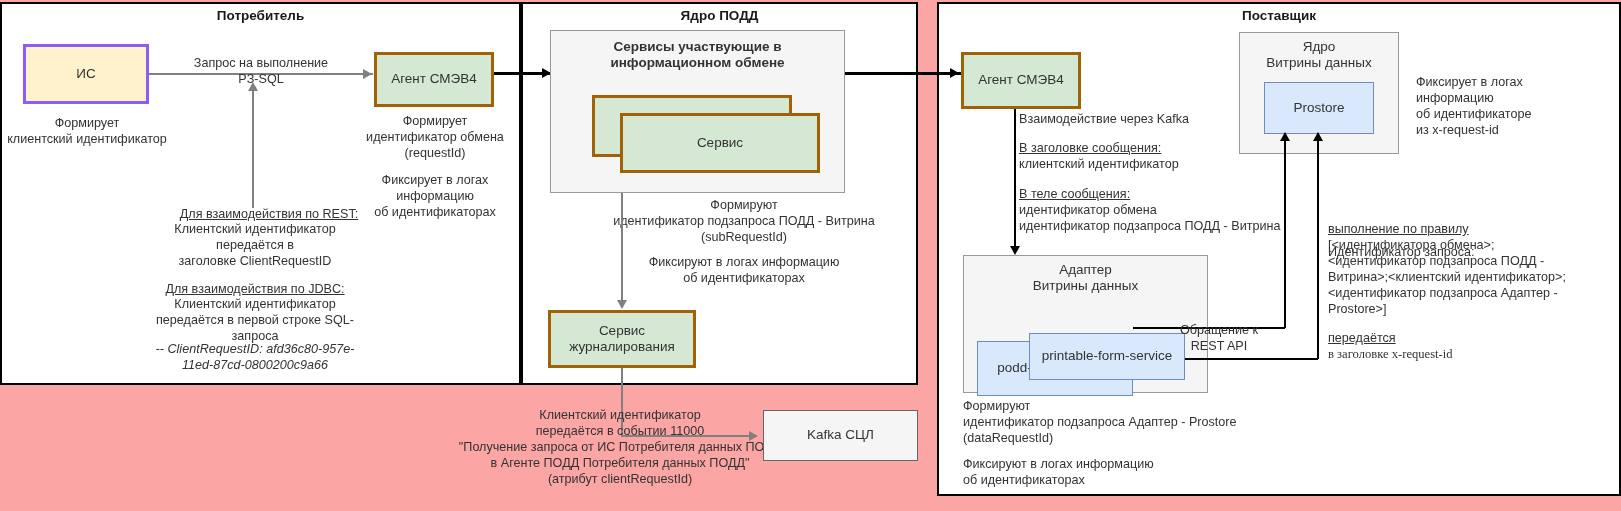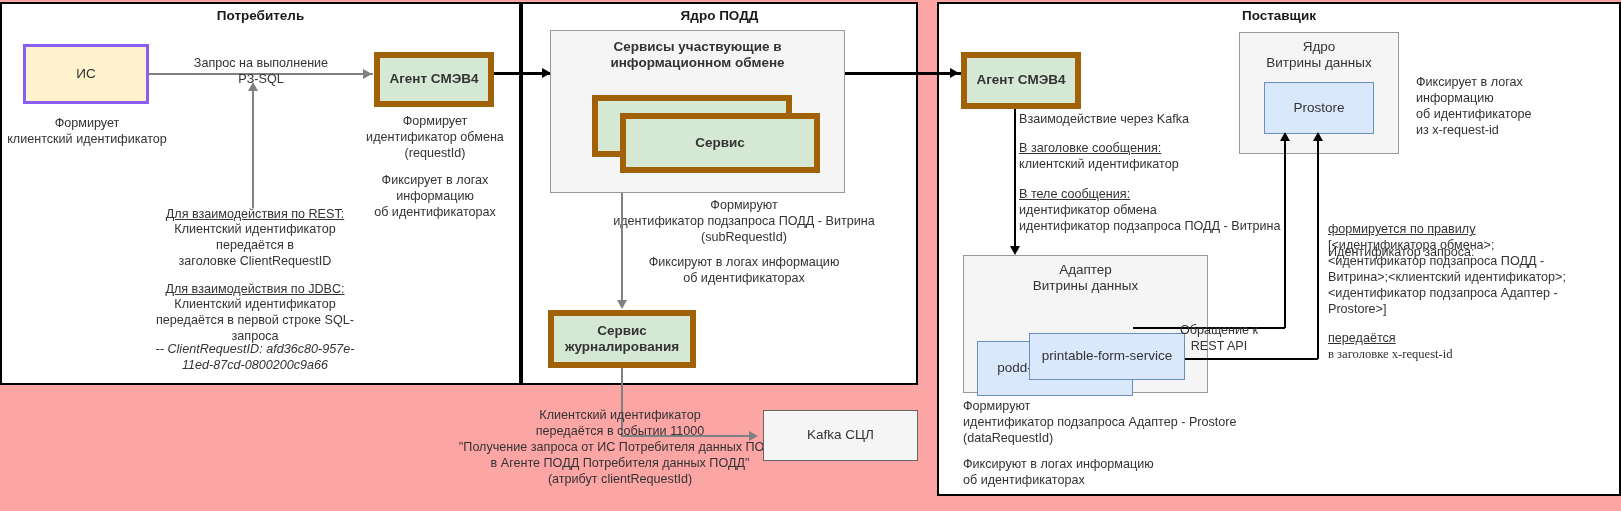--- a/index.html
+++ b/index.html
@@ -7,21 +7,21 @@
   #stage{position:relative;width:1621px;height:511px;background:#fca5a5;overflow:hidden;padding-left:24px;}
 
   
   .panel{position:absolute;border:2px solid #000000;background:#ffffff;box-sizing:border-box;}
   .panel-title{position:absolute;font-weight:bold;font-size:13.5px;color:#1a1a1a;text-align:center;
                white-space:nowrap;}
 
   
   .node{position:absolute;box-sizing:border-box;display:flex;align-items:center;justify-content:center;
         text-align:center;font-size:13.5px;color:#333333;line-height:1.2;}
-  .node.green{background:#d5e8d4;border:6px solid #a16207;font-weight:bold;}
+  .node.green{background:#d5e8d4;border:3px solid #a16207;}
   .node.yellow{background:#fff2cc;border:3px solid #8b5cf6;}
   .node.blue{background:#dae8fc;border:1px solid #6c8ebf;}
   .node.greyish{background:#f5f5f5;border:1px solid #666666;}
 
   .group-box{position:absolute;box-sizing:border-box;background:#f5f5f5;border:1px solid #999999;}
   .group-title{position:absolute;text-align:center;font-size:13.5px;color:#333333;line-height:1.22;}
   .group-title.bold{font-weight:bold;}
 
   
   .txt{position:absolute;font-size:12.6px;color:#333333;line-height:1.28;white-space:pre-line;}
@@ -66,21 +66,21 @@
   <div class="txt c" style="left:364px;top:113px;width:142px;">Формирует
 идентификатор обмена
 (requestId)</div>
   <div class="txt c" style="left:364px;top:172px;width:142px;">Фиксирует в логах
 информацию
 об идентификаторах</div>
 
   <div class="ln grey" style="left:252px;top:84px;width:1.5px;height:124px;"></div>
   <div class="arw up grey" style="left:248px;top:82px;"></div>
 
-  <div class="txt c u" style="left:146px;top:206px;width:218px;">Для взаимодействия по REST:</div>
+  <div class="txt c u" style="left:160px;top:206px;width:218px;">Для взаимодействия по REST:</div>
   <div class="txt c" style="left:146px;top:221px;width:218px;">Клиентский идентификатор
 передаётся в
 заголовке ClientRequestID</div>
 
   <div class="txt c u" style="left:146px;top:281px;width:218px;">Для взаимодействия по JDBC:</div>
   <div class="txt c" style="left:146px;top:296px;width:218px;">Клиентский идентификатор
 передаётся в первой строке SQL-
 запроса</div>
   <div class="txt c it" style="left:140px;top:341px;width:230px;">-- ClientRequestID: afd36c80-957e-
 11ed-87cd-0800200c9a66</div>
@@ -180,21 +180,21 @@
   <div class="txt c" style="left:1171px;top:322px;width:96px;">Обращение к
 REST API</div>
 
   <div class="txt l" style="left:963px;top:398px;width:340px;">Формируют
 идентификатор подзапроса Адаптер - Prostore
 (dataRequestId)</div>
   <div class="txt l" style="left:963px;top:456px;width:340px;">Фиксируют в логах информацию
 об идентификаторах</div>
 
   <div class="txt l" style="left:1328px;top:200px;width:290px;margin-top:44px;">Идентификатор запроса:</div>
-  <div class="txt l u" style="left:1328px;top:221px;width:290px;">формируется по правилу</div>
+  <div class="txt l u" style="left:1328px;top:221px;width:290px;">выполнение по правилу</div>
   <div class="txt l" style="left:1328px;top:237px;width:292px;">[&lt;идентификатора обмена&gt;;
 &lt;идентификатор подзапроса ПОДД -
 Витрина&gt;;&lt;клиентский идентификатор&gt;;
 &lt;идентификатор подзапроса Адаптер -
 Prostore&gt;]</div>
   <div class="txt l u" style="left:1328px;top:330px;width:290px;">передаётся</div>
   <div class="txt l" style="left:1328px;top:346px;width:290px;font-family:Liberation Serif, serif;">в заголовке x-request-id</div>
 
 </div>
 

